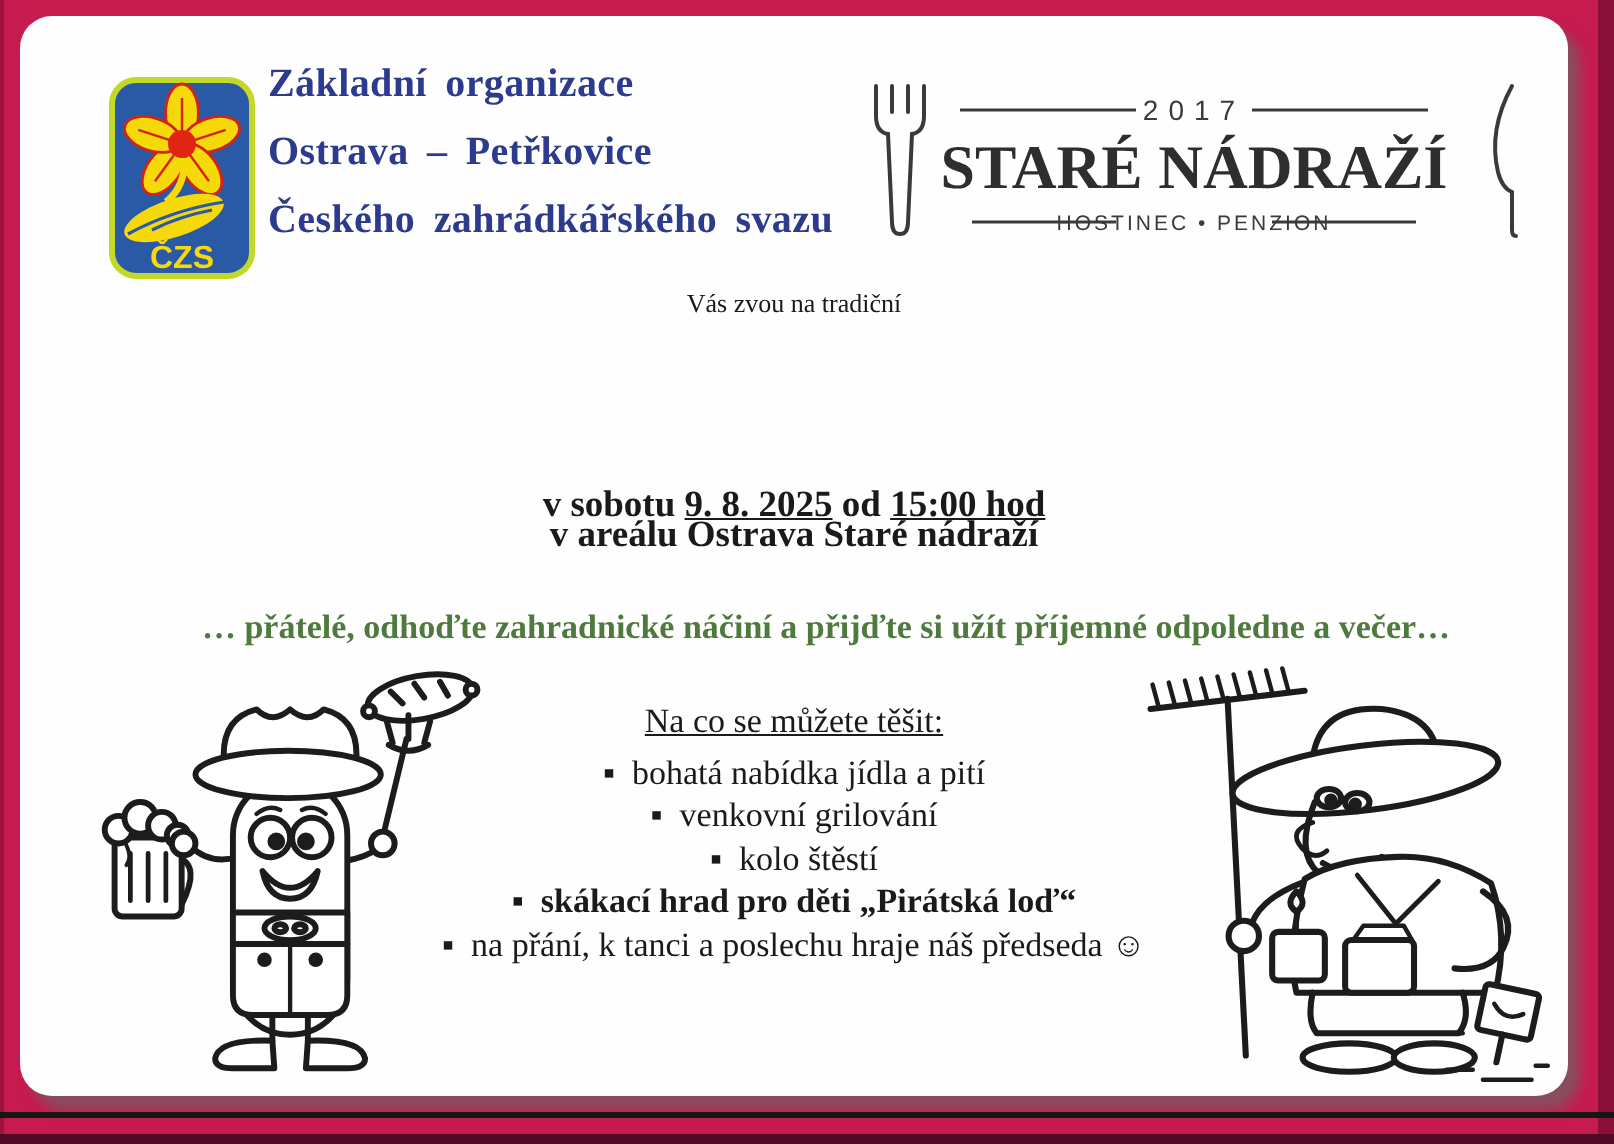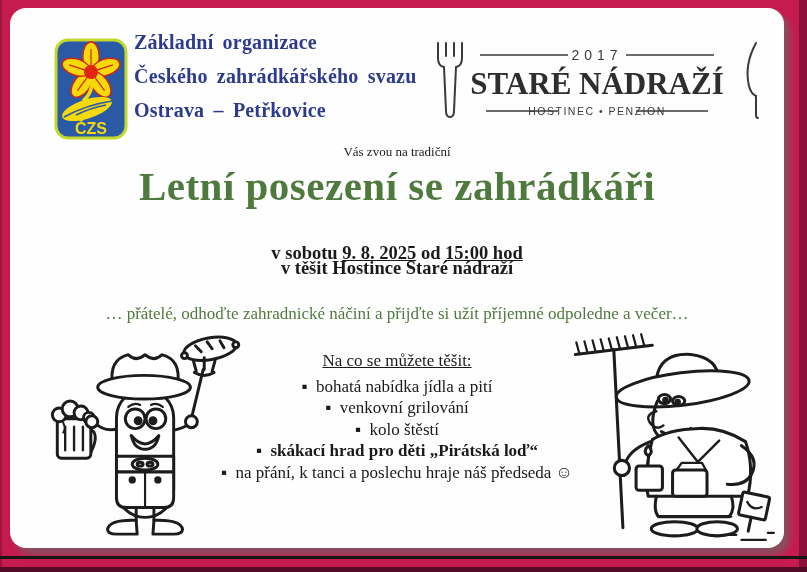--- a/index.html
+++ b/index.html
@@ -26,21 +26,21 @@
     line-height:34px; letter-spacing:.2px; word-spacing:4px; white-space:nowrap;
   }
   .venue-logo{position:absolute; left:412px; top:26px; width:350px; height:92px;}
 
   .centered{position:absolute; left:0; width:100%; text-align:center;}
   .intro{top:136px; font-size:13px;text-align:center;}
   .title{top:154px; font-size:41px; font-weight:bold; color:#4e7b3d; letter-spacing:.5px;}
   .when{top:235px; font-size:18.5px; font-weight:bold;}
   .when .u{text-decoration:underline;}
   .where{top:250px; font-size:18.5px; font-weight:bold;}
-  .tagline{top:296px; font-size:17px; font-weight:normal; color:#4e7b3d;}
+  .tagline{top:296px; font-size:17px; font-weight:bold; color:#4e7b3d;margin-left:16px;}
 
   .program{top:342px; font-size:17px; line-height:21.5px;}
   .program .heading{text-decoration:underline; margin-bottom:4px;}
   .program .item{white-space:nowrap;}
   .program .item.bold{font-weight:bold;}
 
   .cartoon-left{position:absolute; left:33px; top:324px; width:212px; height:212px;}
   .cartoon-right{position:absolute; left:549px; top:310px; width:218px; height:228px;}
 
   svg text{font-family:"Liberation Serif", serif;}
@@ -72,22 +72,22 @@
         <circle cx="37" cy="34" r="7" fill="#e02613"></circle>
         <path d="M38,41 q1,14 -9,22" stroke="#f6d90a" stroke-width="3.5" fill="none"></path>
         <ellipse cx="33" cy="71" rx="26" ry="9.5" transform="rotate(-18 33 71)" fill="#f6d90a"></ellipse>
         <path d="M10,79 q22,-12 48,-16 M22,77 q14,-7 30,-10" stroke="#2a5aa6" stroke-width="1.6" fill="none"></path>
       </g>
       <text x="37" y="96" text-anchor="middle" font-size="16" font-weight="bold" fill="#f6d90a" class="sans">ČZS</text>
     </svg>
 
     <div class="org-text">
       <div>Základní organizace</div>
+      <div>Ostrava – Petřkovice</div>
       <div>Českého zahrádkářského svazu</div>
-      <div>Ostrava – Petřkovice</div>
     </div>
 
     <svg class="venue-logo" viewBox="0 0 350 92">
       <g stroke="#3a3a3a" fill="none" stroke-width="2" stroke-linecap="round">
         <path d="M16,9 v15 q0,8 6,9 l2,44 q0,6 4,6 q4,0 4,-6 l2,-44 q6,-1 6,-9 V9"></path>
         <path d="M24,9 v13 M32,9 v13"></path>
       </g>
       <g stroke="#3a3a3a" fill="none" stroke-width="2" stroke-linecap="round">
         <path d="M334,9 q-12,22 -7,43 q2,8 7,10 v19 q0,3 2,3"></path>
       </g>
@@ -96,25 +96,24 @@
         <line x1="204" y1="21" x2="292" y2="21"></line>
         <line x1="64" y1="77" x2="136" y2="77"></line>
         <line x1="214" y1="77" x2="286" y2="77"></line>
       </g>
       <text x="175" y="26" text-anchor="middle" font-size="14" letter-spacing="5" fill="#3a3a3a" class="sans">2017</text>
       <text x="175" y="60" text-anchor="middle" font-size="31" font-weight="bold" fill="#2e2e2e">STARÉ NÁDRAŽÍ</text>
       <text x="175" y="81" text-anchor="middle" font-size="10.5" letter-spacing="1.5" fill="#3a3a3a" class="sans">HOSTINEC • PENZION</text>
     </svg>
 
     <div class="centered intro">Vás zvou na tradiční</div>
-    <div class="centered title">Letní posezení se zahrádkáři</div>
     <div class="centered when">
       <span>v sobotu </span><span class="u">9. 8. 2025</span><span> od </span><span class="u">15:00 hod</span>
     </div>
-    <div class="centered where">v těšit Hostince Staré nádraží</div>
+    <div class="centered where">v areálu Ostrava Staré nádraží</div>
     <div class="centered tagline">… přátelé, odhoďte zahradnické náčiní a přijďte si užít příjemné odpoledne a večer…</div>
 
     <div class="centered program">
       <div class="heading">Na co se můžete těšit:</div>
       <div>
           <div class="item">▪&nbsp; bohatá nabídka jídla a pití</div>
           <div class="item">▪&nbsp; venkovní grilování</div>
           <div class="item">▪&nbsp; kolo štěstí</div>
           <div class="item bold">▪&nbsp; skákací hrad pro děti „Pirátská loď“</div>
           <div class="item">▪&nbsp; na přání, k tanci a poslechu hraje náš předseda ☺</div>

